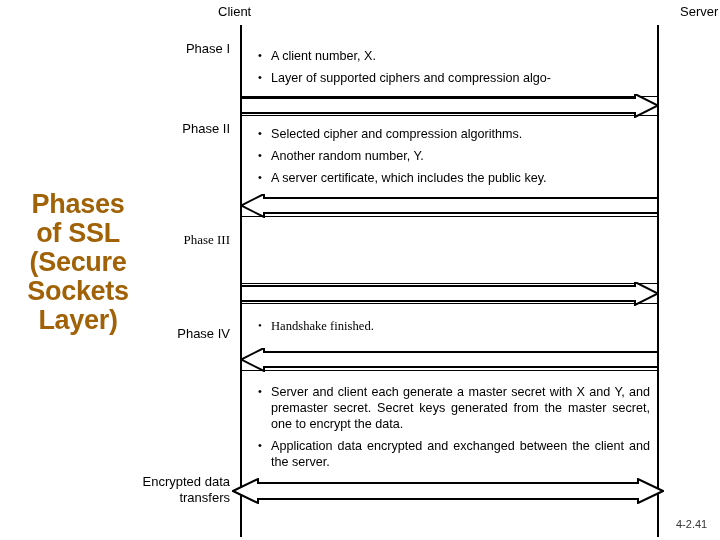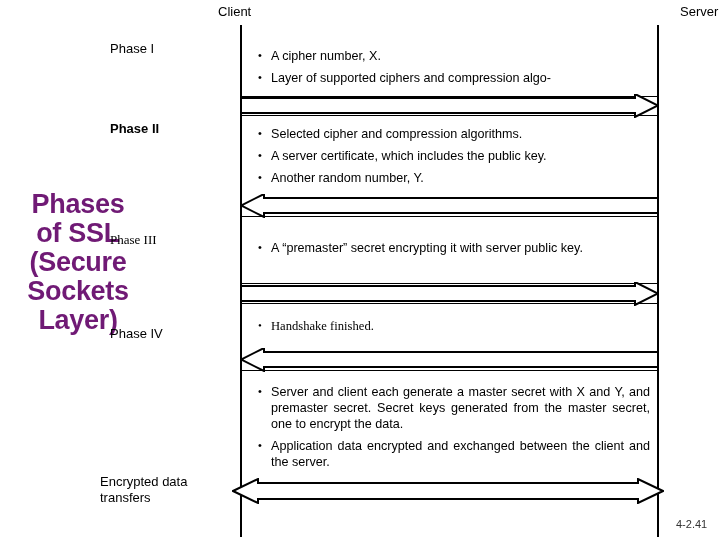--- a/index.html
+++ b/index.html
@@ -20,21 +20,21 @@
   #slide-title {
     position: absolute;
     left: 8px;
     top: 190px;
     width: 140px;
     text-align: center;
     font-size: 27px;
     line-height: 29px;
     font-weight: bold;
     letter-spacing: -0.3px;
-    color: #701a75;
+    color: #a16207;
     white-space: pre-line;
   }
 
   
   #diagram {
     position: absolute;
     left: 0;
     top: 0;
     width: 720px;
     height: 481px;
@@ -57,20 +57,21 @@
     background: #000;
   }
   #client-lifeline { left: 240px; top: 25px; height: 512px; }
   #server-lifeline { left: 657px; top: 25px; height: 512px; }
 
   
   .phase-label {
     position: absolute;
     font-size: 13px;
     color: #000;
+    text-align: right;
     white-space: pre-line;
     line-height: 15px;
   }
   .phase-label.two-line { line-height: 16px; }
 
   
   .msg-block {
     position: absolute;
     left: 258px;
     width: 392px;
@@ -132,52 +133,51 @@
 
   <div class="col-header" id="client-header">Client</div>
   <div class="col-header" id="server-header">Server</div>
 
   <div class="lifeline" id="client-lifeline"></div>
   <div class="lifeline" id="server-lifeline"></div>
 
   <div class="phase-label" style="left:110px; top:41px; width:120px;">Phase I</div>
 
   <div class="msg-block" style="top:48px;">
-    <div class="msg-line nojust">A cipher number, X.</div>
+    <div class="msg-line nojust">A client number, X.</div>
     <div class="msg-line">Layer of supported ciphers and compression algo-</div>
   </div>
 
   <div class="sep" style="top:96px;"></div>
 
   <div class="arrow" style="left:240px; top:94px; width:419px;">
     <svg width="419" height="24" viewBox="0 0 419 24">
       <polygon points="1,4 395,4 395,0 418,11.5 395,23 395,19 1,19" fill="#ffffff" stroke="#000000" stroke-width="2" stroke-linejoin="miter"></polygon>
     </svg>
   </div>
   <div class="sep" style="top:115px;"></div>
 
-  <div class="phase-label" style="left:110px; top:121px; width:120px;font-weight:bold;">Phase II</div>
+  <div class="phase-label" style="left:110px; top:121px; width:120px;">Phase II</div>
 
   <div class="msg-block" style="top:126px;">
     <div class="msg-line nojust">Selected cipher and compression algorithms.</div>
+    <div class="msg-line nojust">Another random number, Y.</div>
     <div class="msg-line nojust">A server certificate, which includes the public key.</div>
-    <div class="msg-line nojust">Another random number, Y.</div>
   </div>
 
   <div class="arrow" style="left:240px; top:194px; width:419px;">
     <svg width="419" height="24" viewBox="0 0 419 24">
       <polygon points="418,4 24,4 24,0 1,11.5 24,23 24,19 418,19" fill="#ffffff" stroke="#000000" stroke-width="2" stroke-linejoin="miter"></polygon>
     </svg>
   </div>
   <div class="sep" style="top:216px;"></div>
 
   <div class="phase-label" style="left:110px; top:232px; width:120px;font-family:Liberation Serif, serif;">Phase III</div>
 
   <div class="msg-block" style="top:240px;">
-    <div class="msg-line nojust">A “premaster” secret encrypting it with server public key.</div>
   </div>
 
   <div class="sep" style="top:283px;"></div>
 
   <div class="arrow" style="left:240px; top:282px; width:419px;">
     <svg width="419" height="24" viewBox="0 0 419 24">
       <polygon points="1,4 395,4 395,0 418,11.5 395,23 395,19 1,19" fill="#ffffff" stroke="#000000" stroke-width="2" stroke-linejoin="miter"></polygon>
     </svg>
   </div>
   <div class="sep" style="top:303px;"></div>

